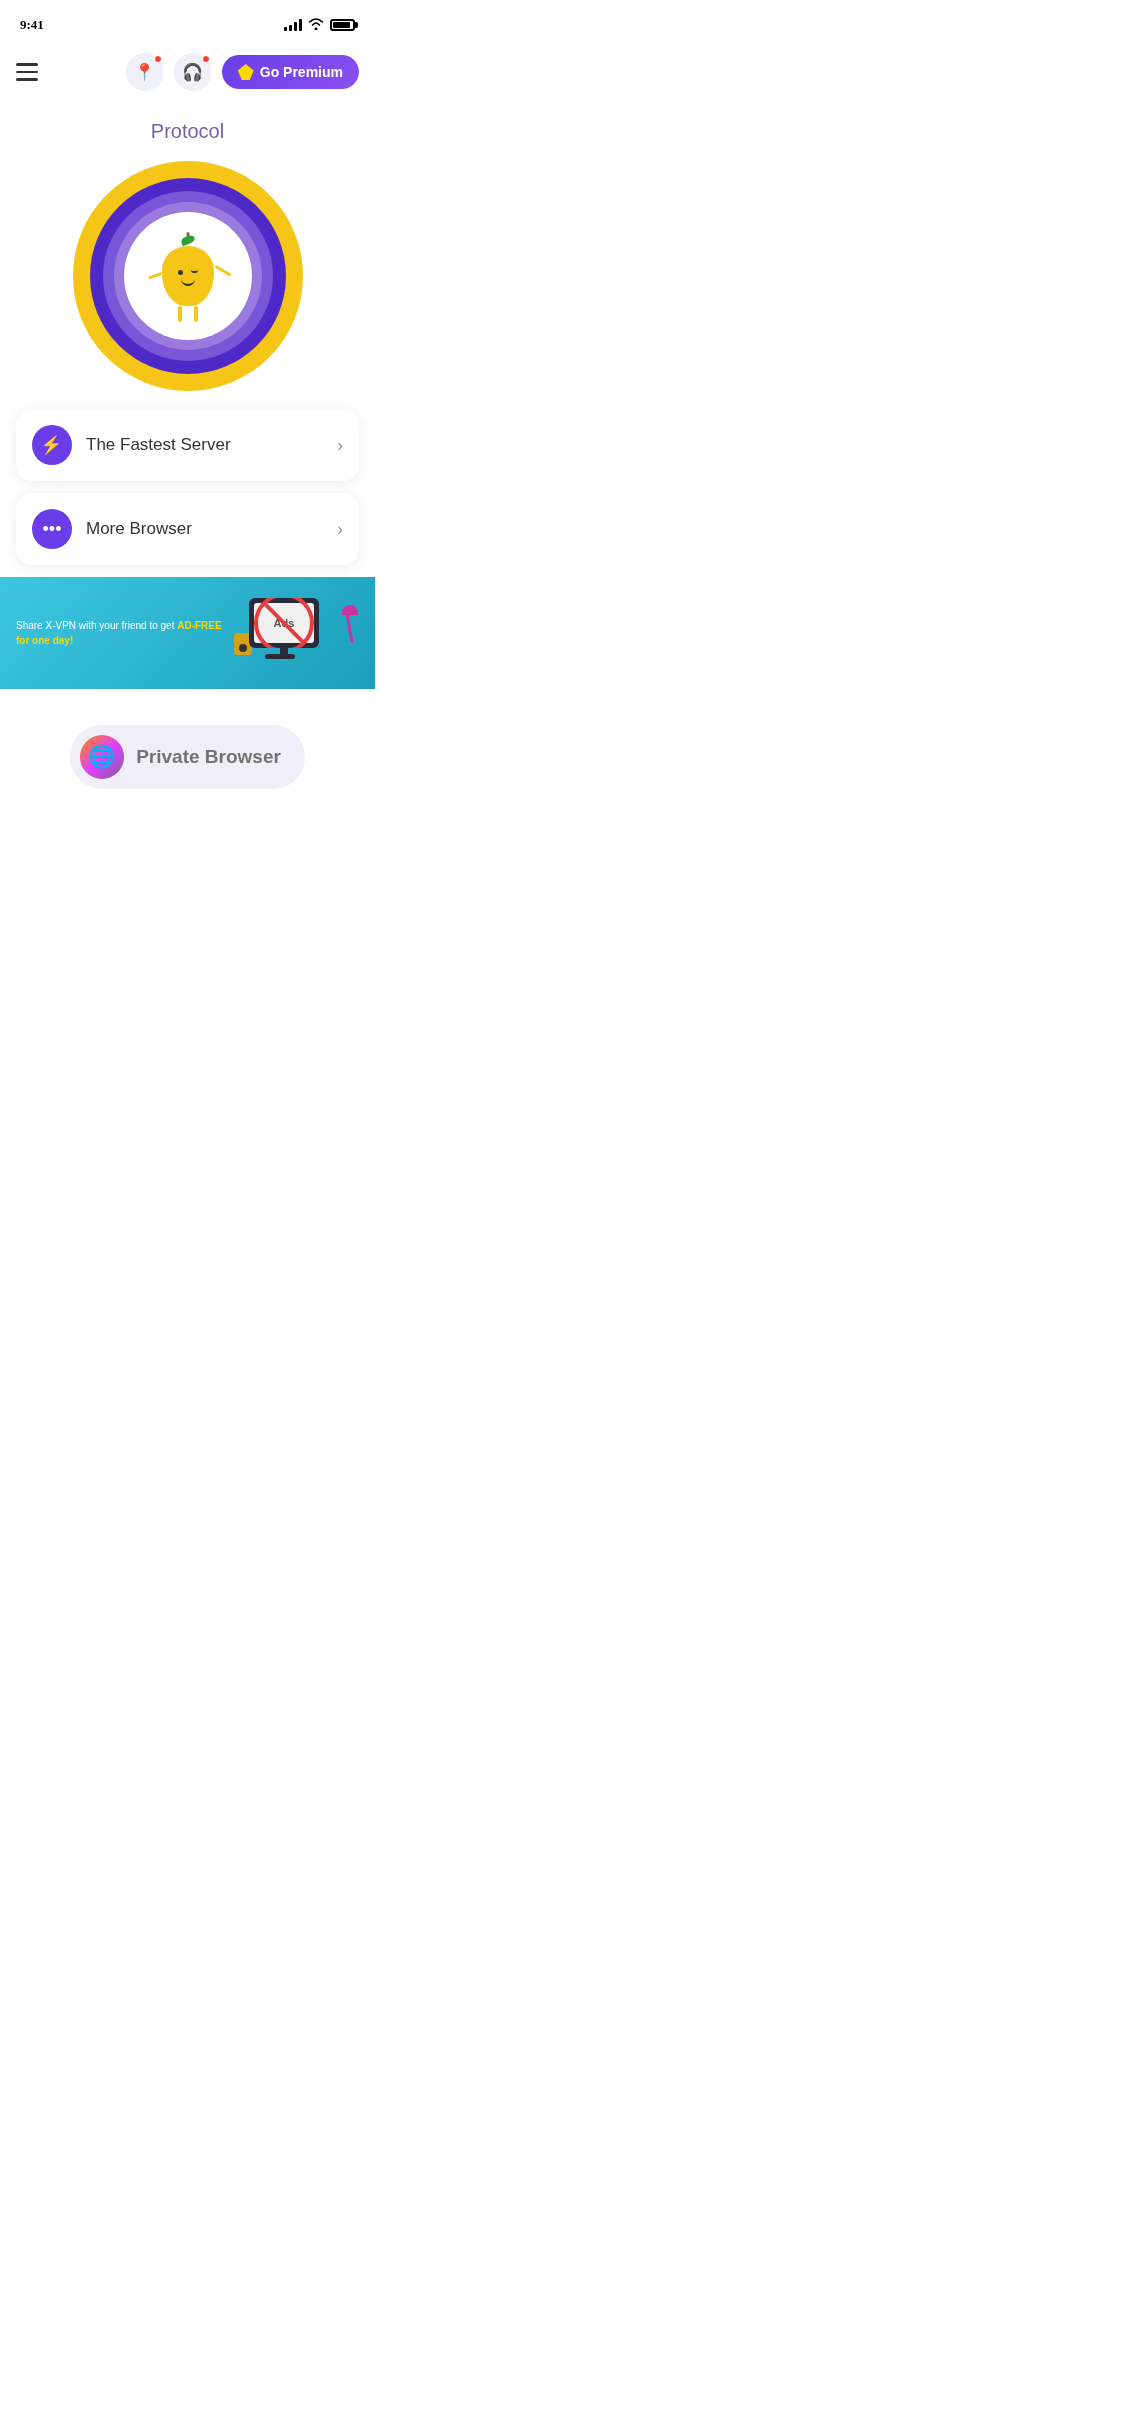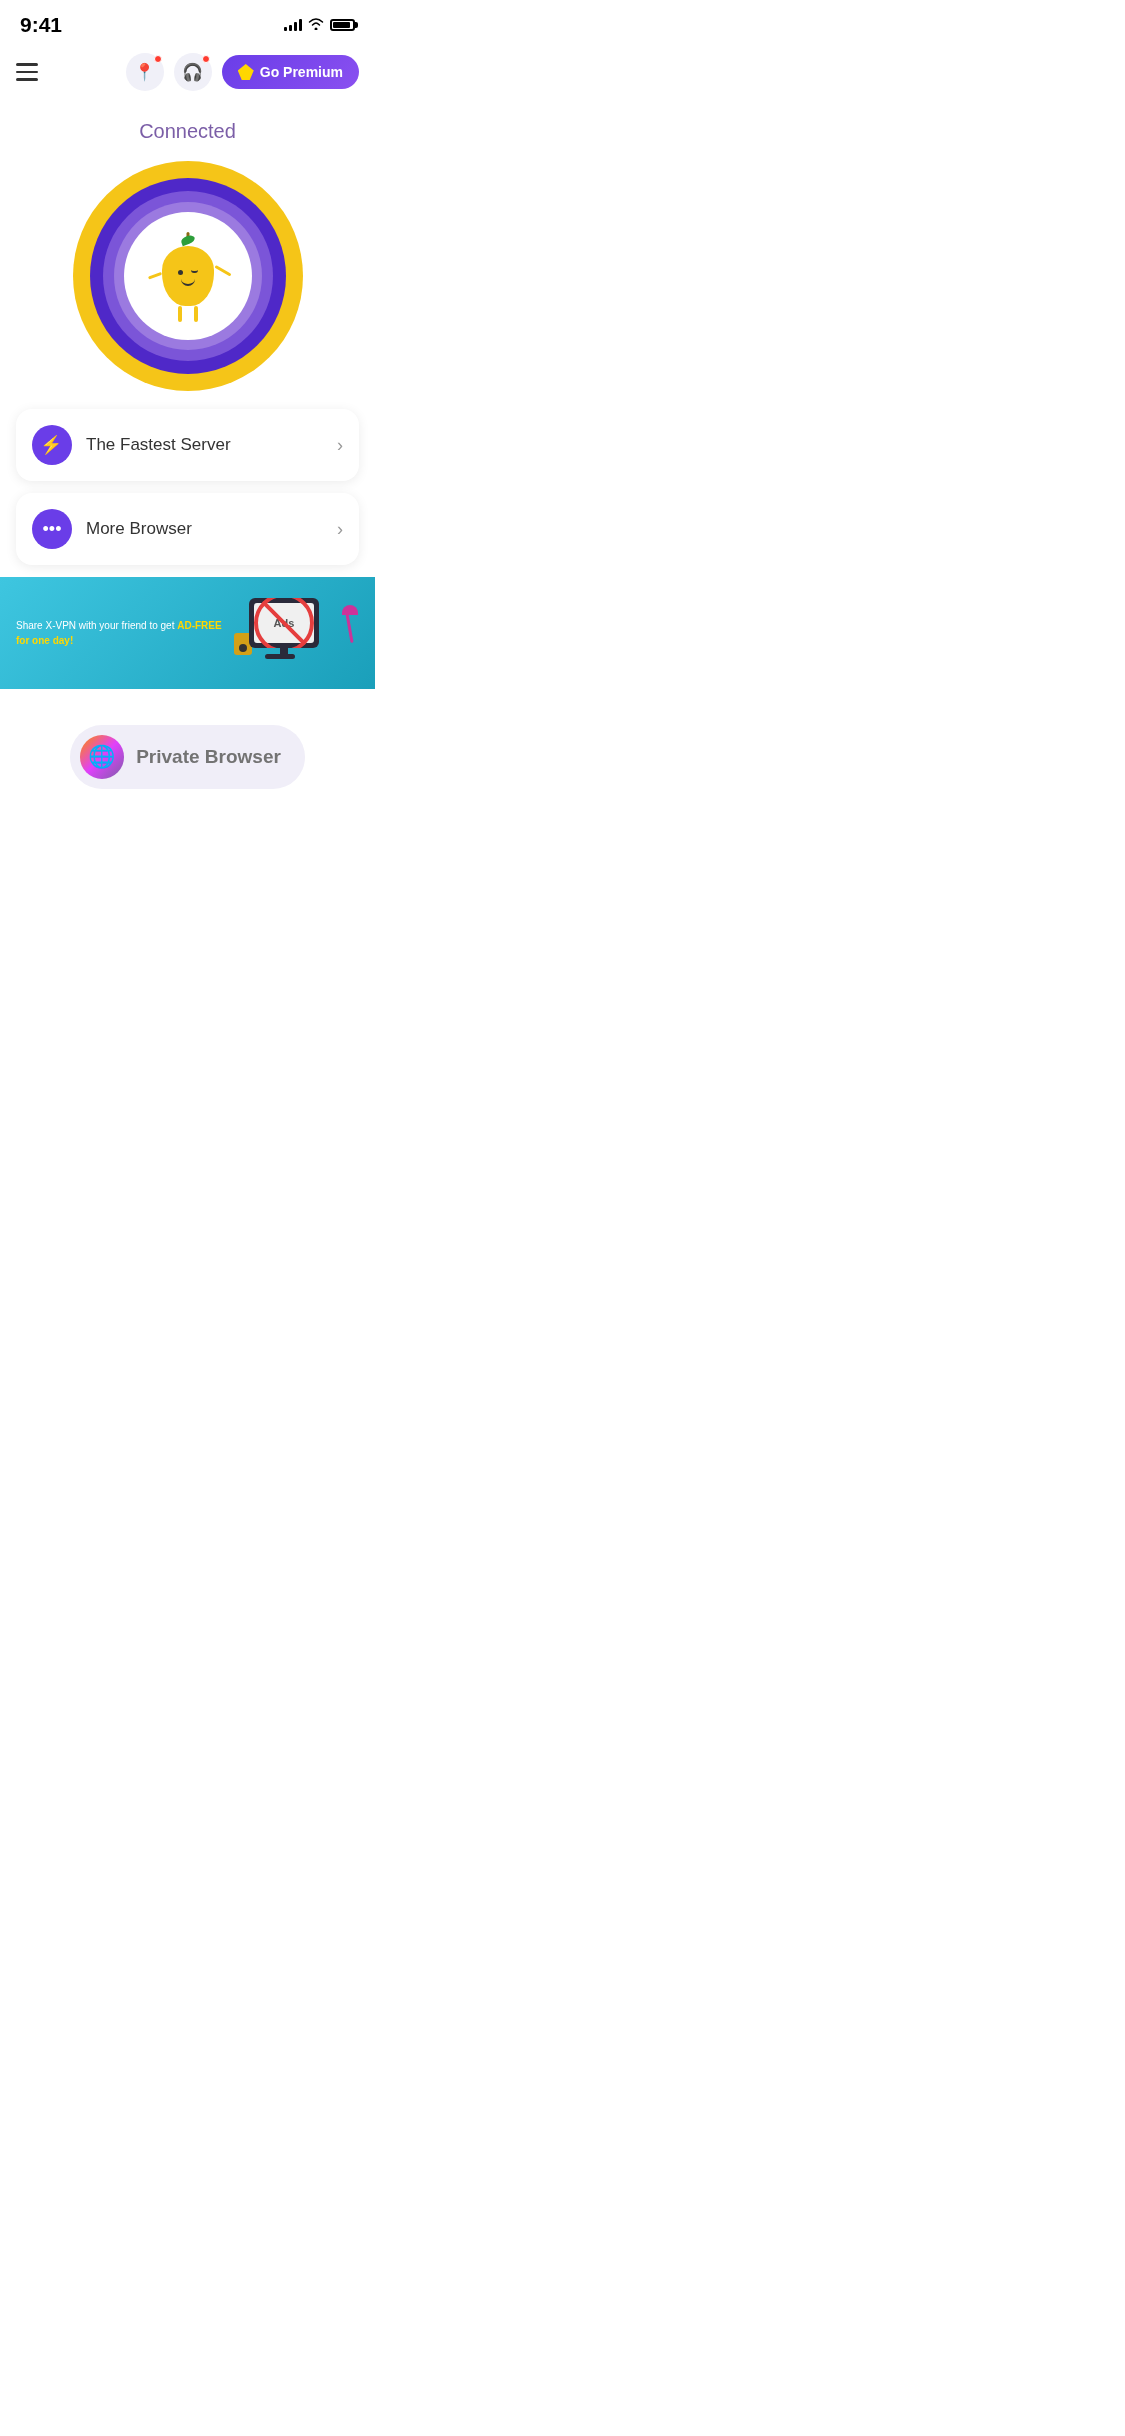--- a/index.html
+++ b/index.html
@@ -16,23 +16,24 @@
 
     
     .status-bar {
       display: flex;
       justify-content: space-between;
       align-items: center;
       padding: 12px 20px 6px 20px;
       height: 44px;
     }
     .status-time {
-      font-size: 21px;
+      font-size: 13px;
       font-weight: 600;
       color: #000;
+      font-family: Liberation Serif, serif;
     }
     .status-icons {
       display: flex;
       align-items: center;
       gap: 6px;
     }
     .signal-bars {
       display: flex;
       align-items: flex-end;
       gap: 2px;
@@ -637,21 +638,21 @@
       <span class="red-dot"></span>
     </div>
     <button class="premium-btn">
       <div class="premium-diamond"></div>
       <span>Go Premium</span>
     </button>
   </div>
 </div>
 
 <div class="connected-section">
-  <div class="connected-text">Connected</div>
+  <div class="connected-text">Protocol</div>
 
   <div class="vpn-circle-container">
     <div class="circle-outer"></div>
     <div class="circle-mid1"></div>
     <div class="circle-mid2"></div>
     <div class="circle-mid3"></div>
     <div class="circle-inner">
 
       <div class="mascot">
         <div class="pear-body">

